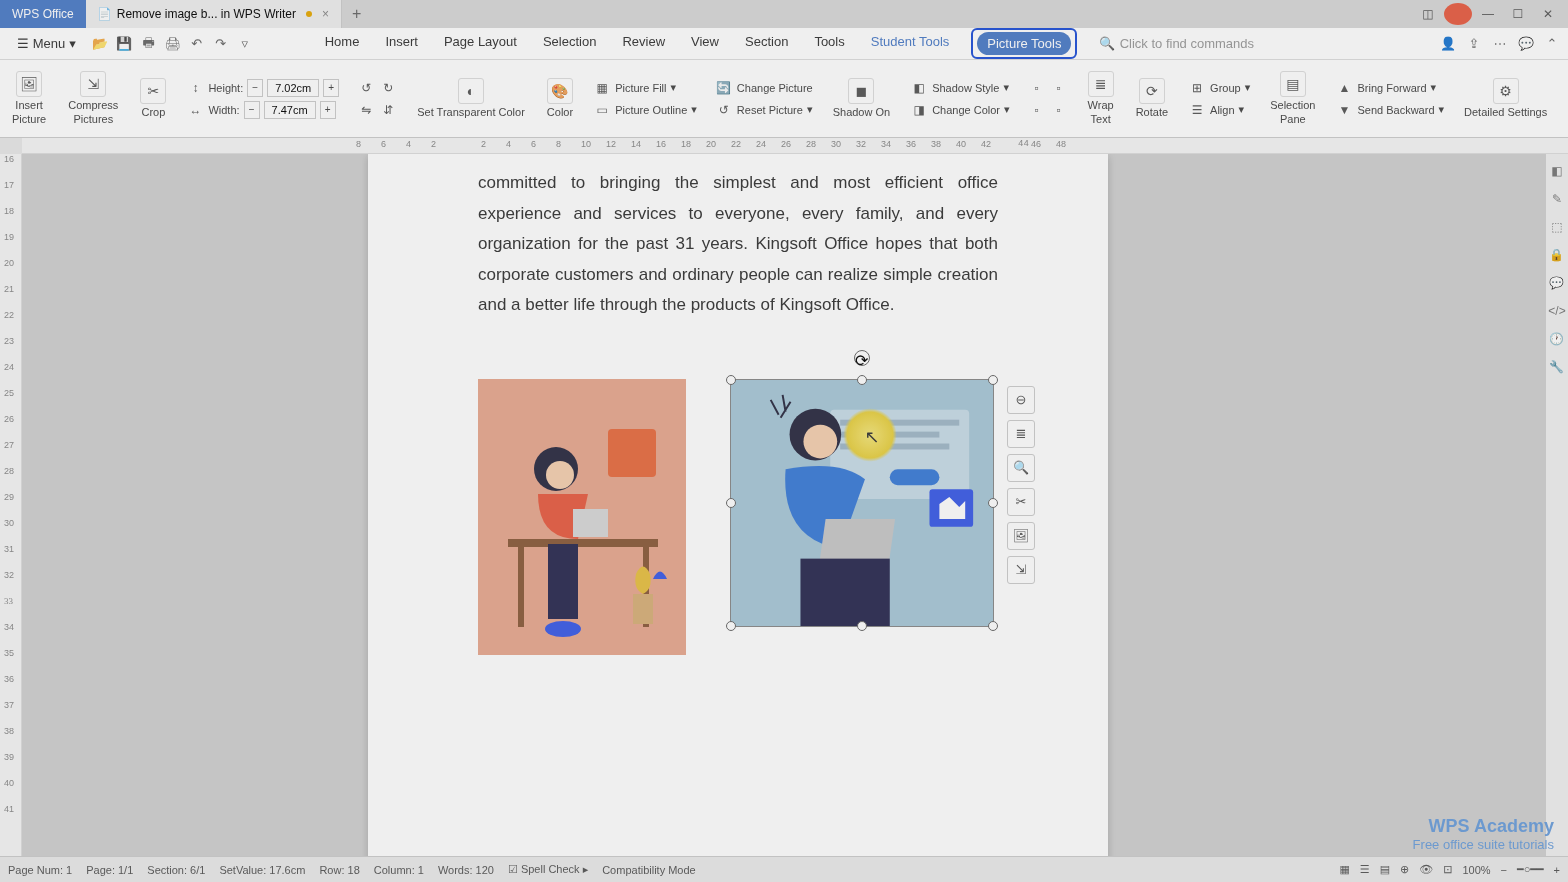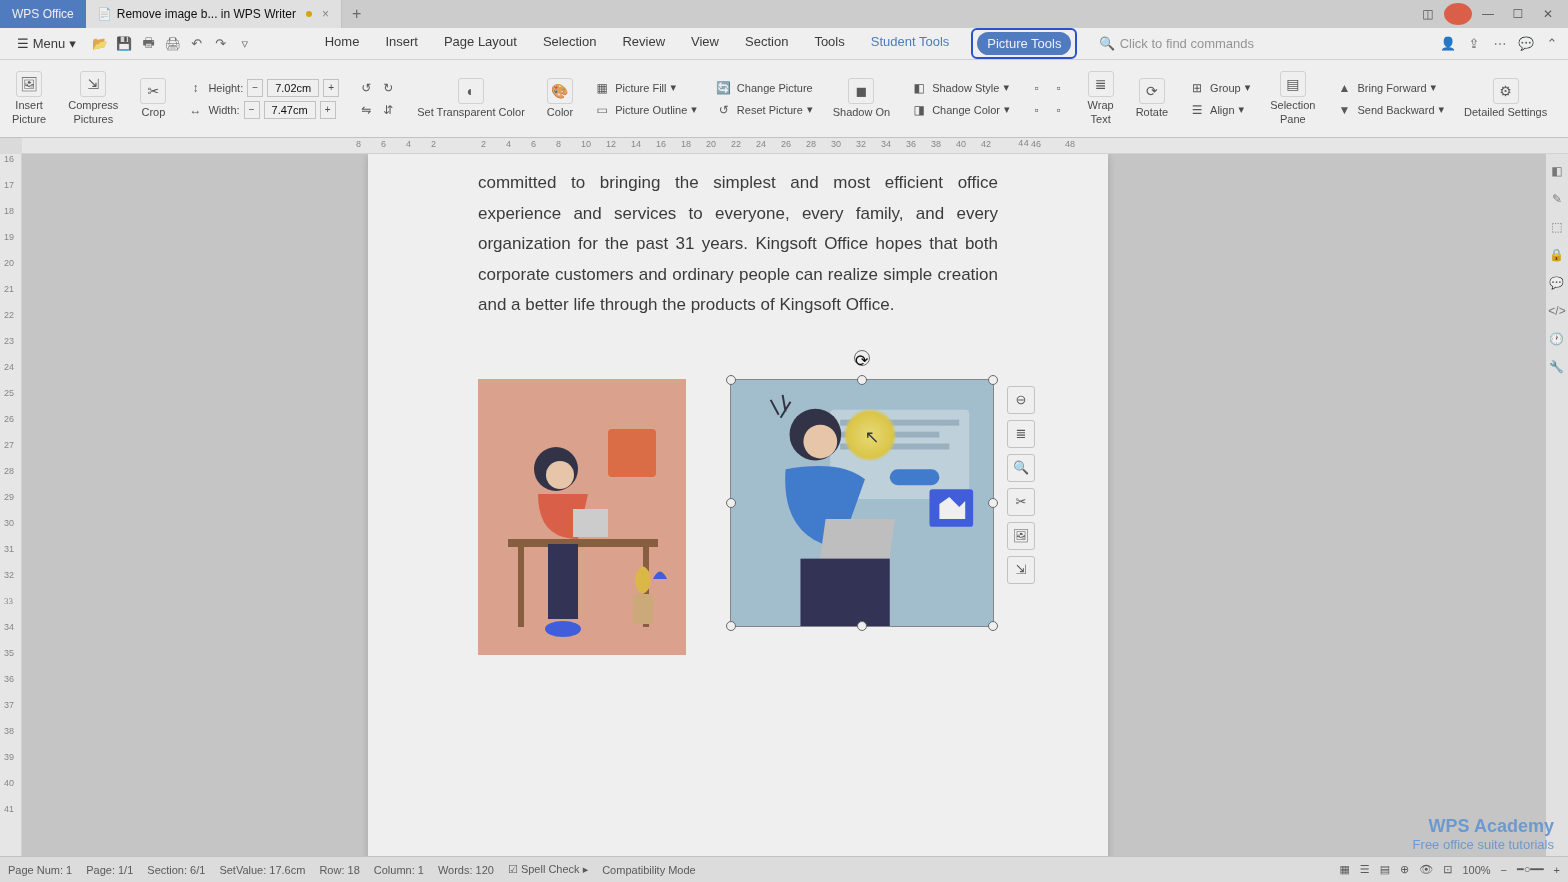--- a/index.html
+++ b/index.html
@@ -326,21 +326,21 @@
     <span style="left: 784px;">28</span>
     <span style="left: 809px;">30</span>
     <span style="left: 834px;">32</span>
     <span style="left: 859px;">34</span>
     <span style="left: 884px;">36</span>
     <span style="left: 909px;">38</span>
     <span style="left: 934px;">40</span>
     <span style="left: 959px;">42</span>
     <span style="left: 996px; font-family: Liberation Mono, monospace;">44</span>
     <span style="left: 1009px;">46</span>
-    <span style="left: 1034px; margin-left: 9px;">48</span>
+    <span style="left: 1034px;">48</span>
   </div>
 
 <div class="ruler-v" id="ruler-v">
     <span style="top: 0px;">16</span>
     <span style="top: 26px;">17</span>
     <span style="top: 52px;">18</span>
     <span style="top: 78px;">19</span>
     <span style="top: 104px;">20</span>
     <span style="top: 130px;">21</span>
     <span style="top: 156px;">22</span>

